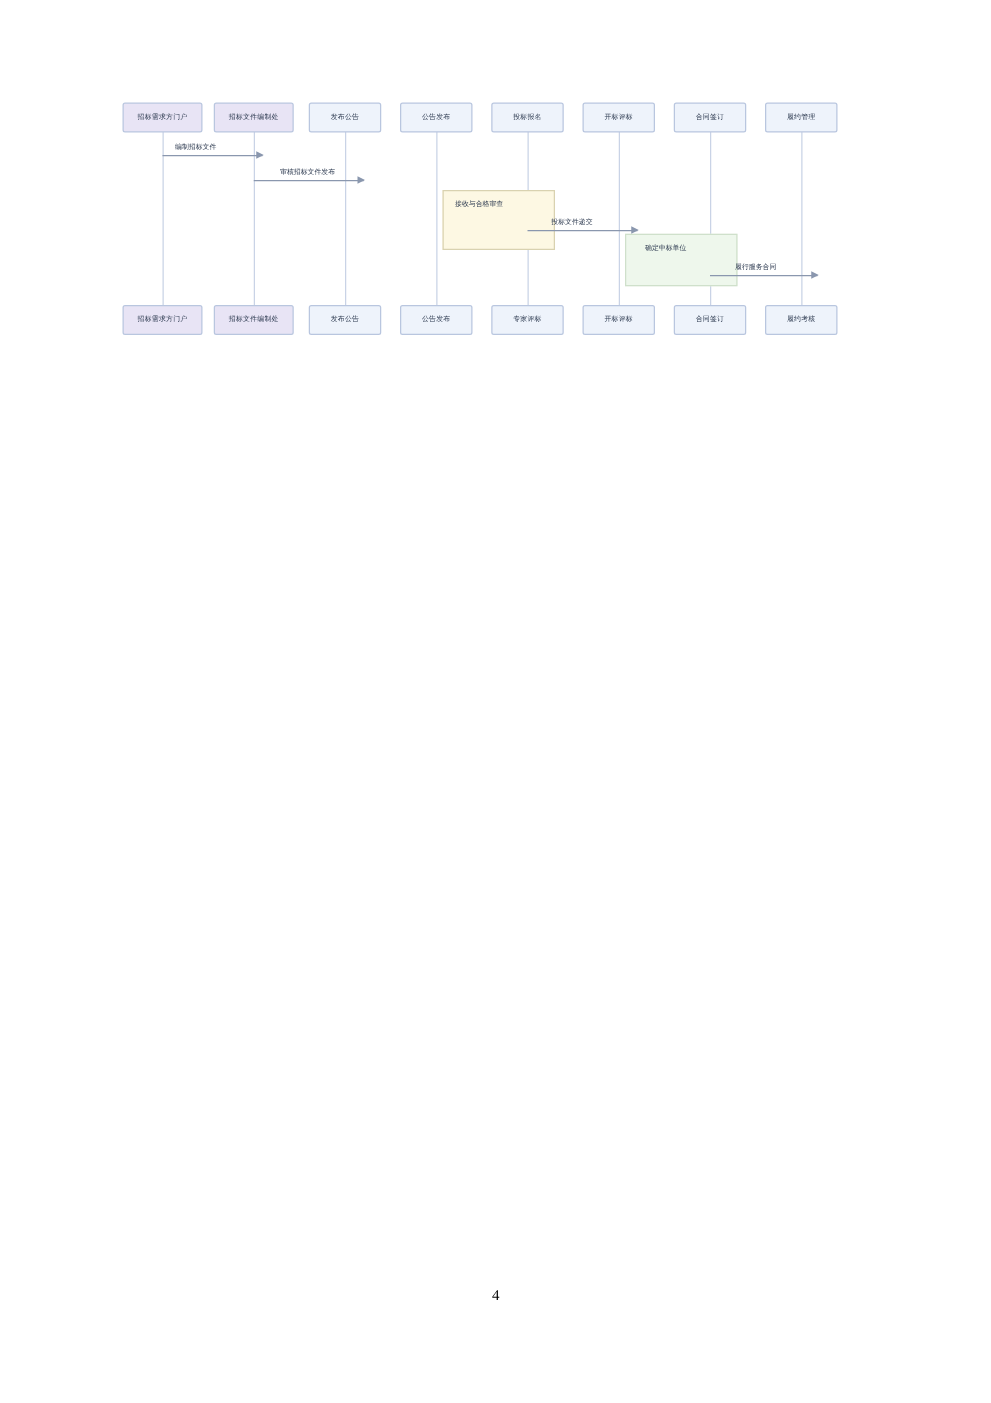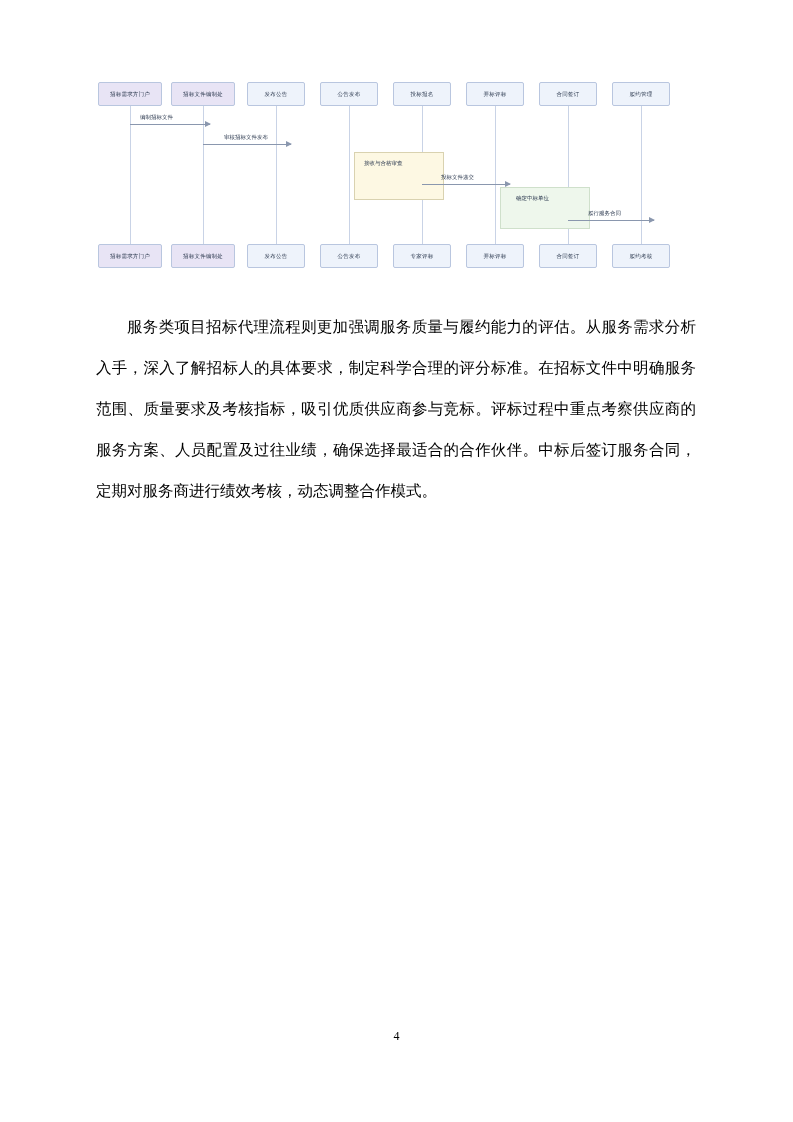--- a/index.html
+++ b/index.html
@@ -169,17 +169,16 @@
 
     <div class="msg-line" style="left:326px; top:122px; width:88px;"></div>
     <div class="msg-label" style="left:345px; top:112px;">投标文件递交</div>
 
     <div class="msg-label" style="left:420px; top:133px;">确定中标单位</div>
 
     <div class="msg-line" style="left:472px; top:158px; width:86px;"></div>
     <div class="msg-label" style="left:492px; top:148px;">履行服务合同</div>
   </div>
 
-  <p class="body-text">服务类项目招标代理流程则更加强调服务质量与履约能力的评估。从服务需求分析入手，深入了解招标人的具体要求，制定科学合理的评分标准。在招标文件中明确服务范围、质量要求及考核指标，吸引优质供应商参与竞标。评标过程中重点考察供应商的服务方案、人员配置及过往业绩，确保选择最适合的合作伙伴。中标后签订服务合同，定期对服务商进行绩效考核，动态调整合作模式。</p>
 
   <div class="page-number">4</div>
 
 </div>
 
 </body></html>

